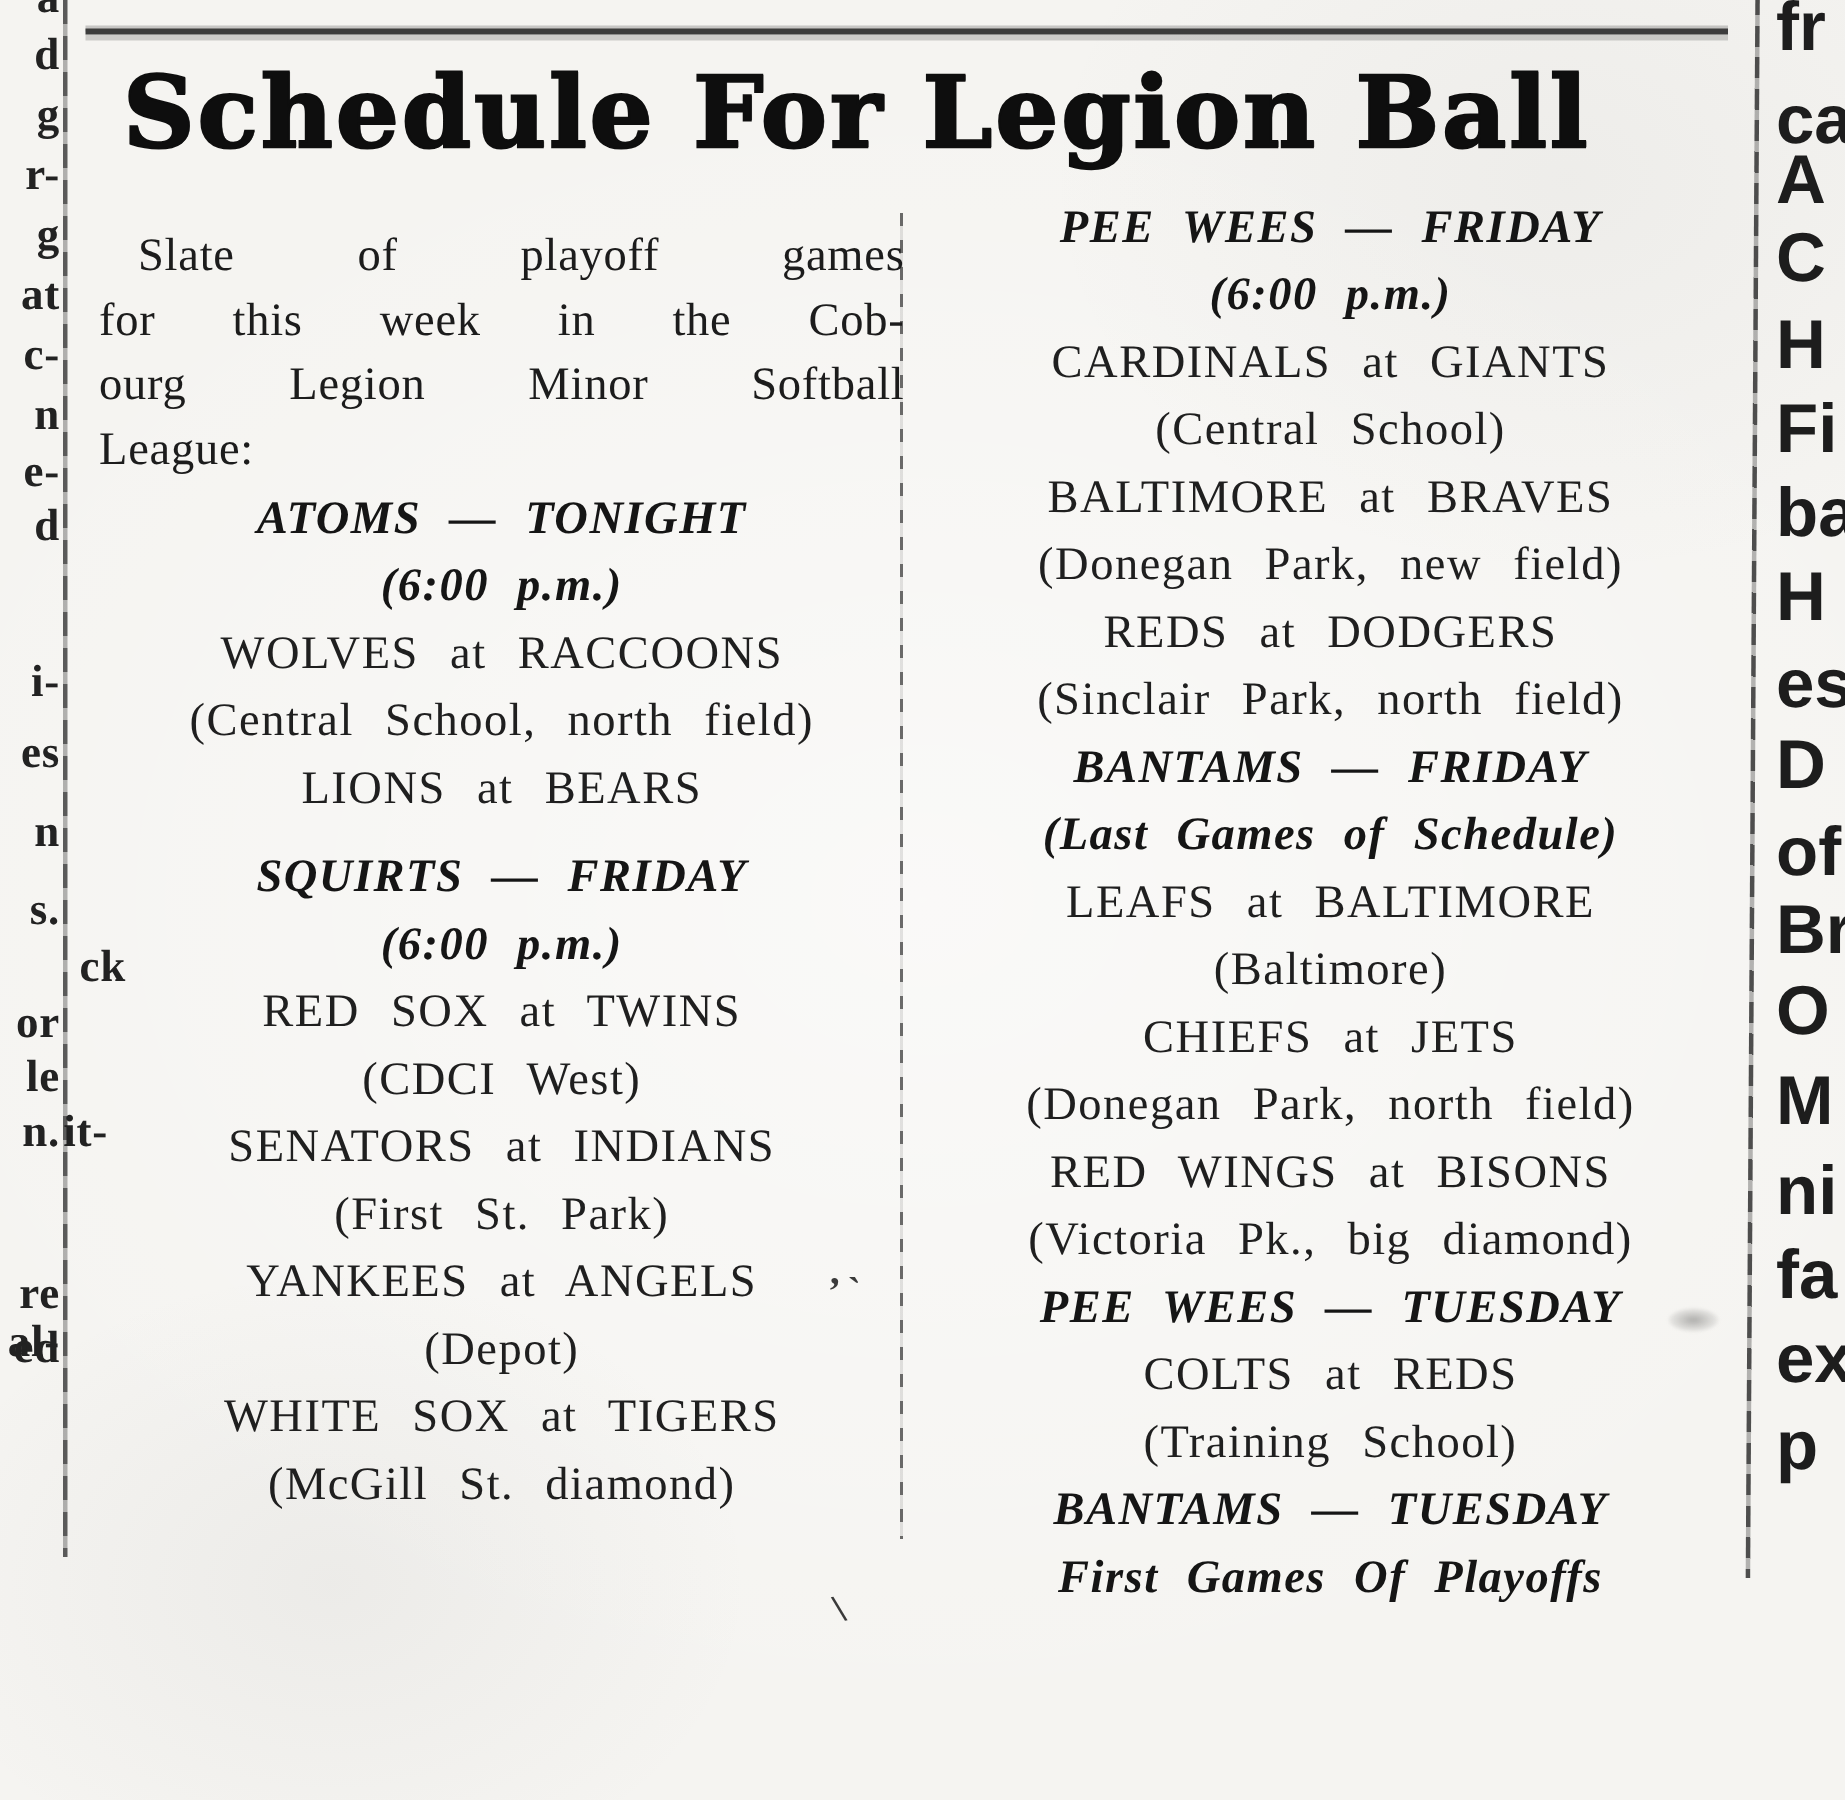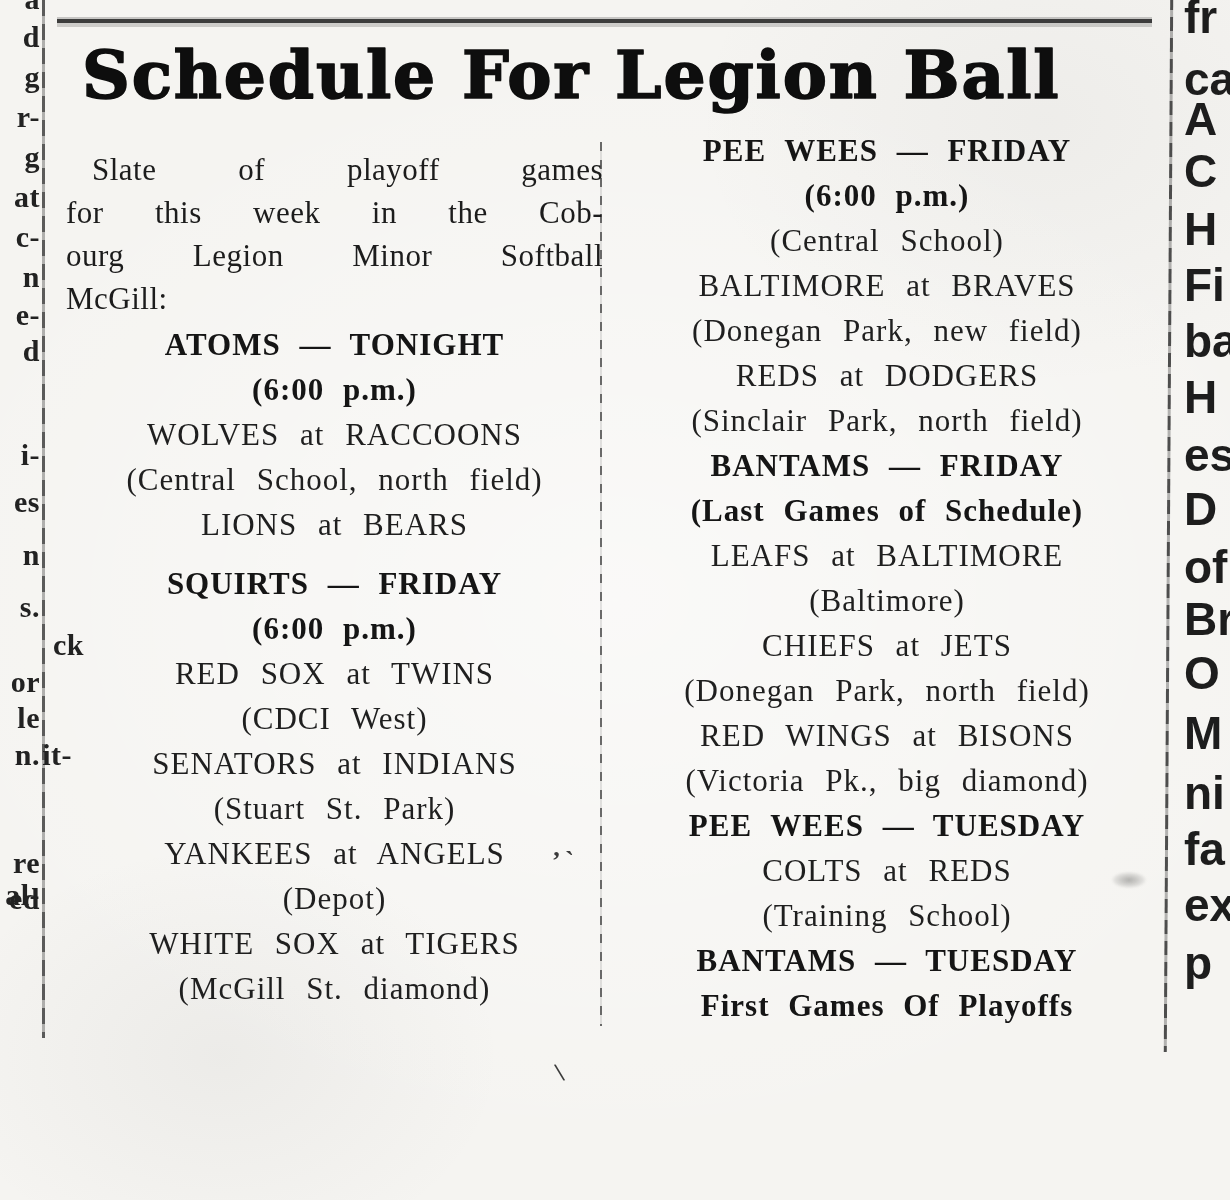--- a/index.html
+++ b/index.html
@@ -52,21 +52,21 @@
   .col{position:absolute;font-size:31px;line-height:45px;}
   .col-left{left:66px;top:148px;width:537px;}
   .col-right{left:614px;top:128px;width:546px;}
   .intro{line-height:43px;}
   .jline{text-align:justify;text-align-last:justify;letter-spacing:.5px;}
   .jline.first{padding-left:26px;}
   .jline.last{text-align:left;text-align-last:left;}
   .section{text-align:center;}
   .col-left .section{margin-top:14px;}
   .col-left .section:first-child{margin-top:2px;}
-  .sec-header,.sec-sub{font-weight:bold;letter-spacing:1px;word-spacing:10px;color:#151515;}
+  .sec-header,.sec-sub{font-weight:bold;letter-spacing:1px;word-spacing:10px;color:#151515;font-style:italic;}
   .matchup,.venue{letter-spacing:1px;word-spacing:12px;color:#1f1f1f;}
   
   .frag{position:absolute;white-space:nowrap;color:#222;}
   .frag-left{left:0;width:40px;text-align:right;font-size:30px;font-weight:bold;line-height:1;letter-spacing:.5px;}
   .frag-right{left:1184px;font-size:46px;font-weight:bold;line-height:1;
     font-family:"Liberation Sans","DejaVu Sans",sans-serif;color:#1d1d1d;}
   
   .artifact{position:absolute;color:#3a3a3a;}
   .smudge{
     position:absolute;width:34px;height:16px;border-radius:50%;
@@ -85,21 +85,21 @@
 
   <div class="v-rule left-rule"></div>
   <div class="v-rule center-rule"></div>
   <div class="v-rule right-rule"></div>
 
   <div class="col col-left">
     <div class="intro">
       <div class="jline first">Slate of playoff games</div>
       <div class="jline">for this week in the Cob-</div>
       <div class="jline">ourg Legion Minor Softball</div>
-      <div class="jline last">McGill:</div>
+      <div class="jline last">League:</div>
     </div>
     <div id="left-sections">
   <div class="section">
     <div class="sec-header">ATOMS — TONIGHT</div>
     <div class="sec-sub">(6:00 p.m.)</div>
     <div class="games">
   <div class="game">
     <div class="matchup">WOLVES at RACCOONS</div>
     <div class="venue">(Central School, north field)</div>
   </div>
@@ -114,21 +114,21 @@
     <div class="sec-header">SQUIRTS — FRIDAY</div>
     <div class="sec-sub">(6:00 p.m.)</div>
     <div class="games">
   <div class="game">
     <div class="matchup">RED SOX at TWINS</div>
     <div class="venue">(CDCI West)</div>
   </div>
 
   <div class="game">
     <div class="matchup">SENATORS at INDIANS</div>
-    <div class="venue">(Stuart St. Park)</div>
+    <div class="venue">(First St. Park)</div>
   </div>
 
   <div class="game">
     <div class="matchup">YANKEES at ANGELS</div>
     <div class="venue">(Depot)</div>
   </div>
 
   <div class="game">
     <div class="matchup">WHITE SOX at TIGERS</div>
     <div class="venue">(McGill St. diamond)</div>
@@ -138,20 +138,21 @@
 </div>
   </div>
 
   <div class="col col-right">
     <div id="right-sections">
   <div class="section">
     <div class="sec-header">PEE WEES — FRIDAY</div>
     <div class="sec-sub">(6:00 p.m.)</div>
     <div class="games">
   <div class="game">
+    <div class="matchup">CARDINALS at GIANTS</div>
     <div class="venue">(Central School)</div>
   </div>
 
   <div class="game">
     <div class="matchup">BALTIMORE at BRAVES</div>
     <div class="venue">(Donegan Park, new field)</div>
   </div>
 
   <div class="game">
     <div class="matchup">REDS at DODGERS</div>

